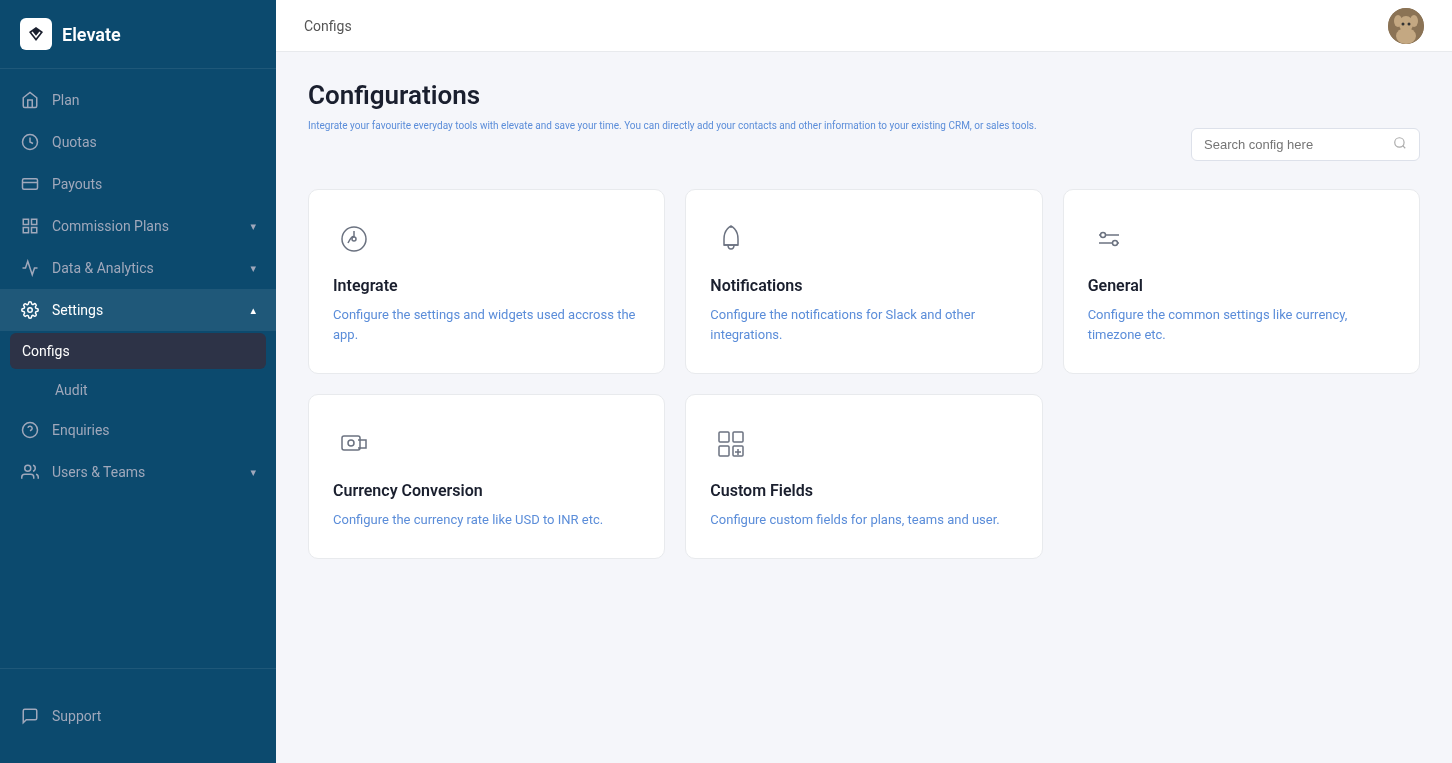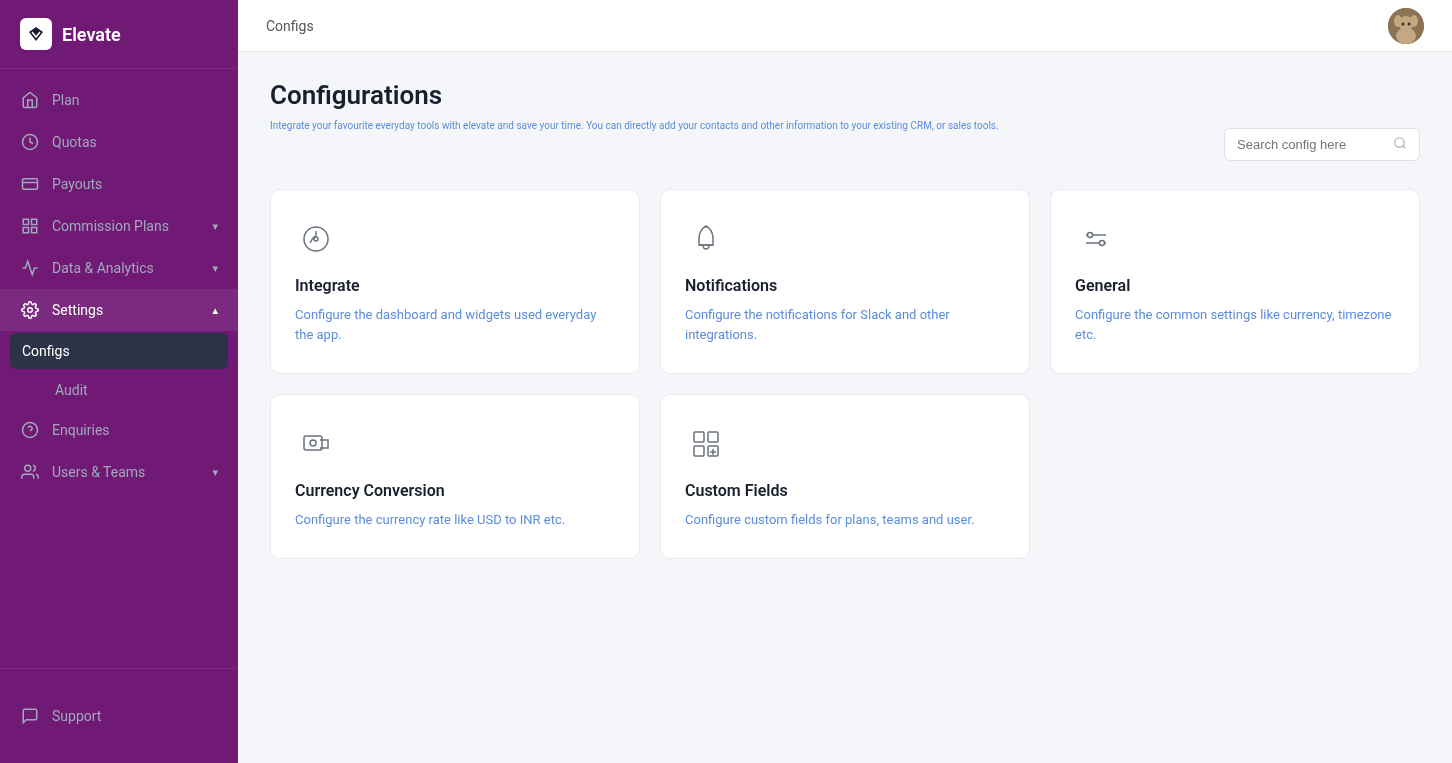--- a/index.html
+++ b/index.html
@@ -1,21 +1,21 @@
 <!DOCTYPE html>
 <html><head>
   <meta charset="utf-8">
   <style>
     * { box-sizing: border-box; margin: 0; padding: 0; }
     body { font-family: -apple-system, BlinkMacSystemFont, 'Segoe UI', Roboto, sans-serif; display: flex; height: 763px; width: 1452px; overflow: hidden; background: #f5f6fa; }
 
     
     .sidebar {
-      width: 238px;
-      background: #701a75;
+      width: 276px;
+      background: #0c4a6e;
       color: #fff;
       display: flex;
       flex-direction: column;
       height: 100%;
       flex-shrink: 0;
     }
     .sidebar-logo {
       display: flex;
       align-items: center;
       gap: 10px;
@@ -93,21 +93,21 @@
       margin-bottom: 28px;
     }
     .search-box {
       display: flex;
       align-items: center;
       border: 1px solid #dde1ea;
       border-radius: 6px;
       padding: 7px 12px;
       background: #fff;
       gap: 8px;
-      width: 196px;
+      width: 229px;
       flex-shrink: 0;
     }
     .search-box input {
       border: none; outline: none;
       font-size: 13px; color: #999;
       width: 100%;
       background: transparent;
     }
     .search-icon-el { color: #aaa; font-size: 14px; }
 
@@ -312,21 +312,21 @@
       <div class="config-card">
         <div class="card-icon">
           <svg width="32" height="32" viewBox="0 0 32 32" fill="none" stroke="#6b7280" stroke-width="1.5">
             <circle cx="16" cy="16" r="12"></circle>
             <circle cx="16" cy="16" r="2"></circle>
             <line x1="16" y1="14" x2="16" y2="8"></line>
             <path d="M10 20 Q14 12 16 14" stroke="#6b7280" fill="none"></path>
           </svg>
         </div>
         <div class="card-title">Integrate</div>
-        <div class="card-desc">Configure the dashboard and widgets used everyday the app.</div>
+        <div class="card-desc">Configure the settings and widgets used accross the app.</div>
       </div>
 
       <div class="config-card">
         <div class="card-icon">
           <svg width="30" height="32" viewBox="0 0 30 32" fill="none" stroke="#6b7280" stroke-width="1.5">
             <path d="M15 3 C15 3 8 6 8 16 L8 22 L22 22 L22 16 C22 6 15 3 15 3z"></path>
             <line x1="8" y1="22" x2="22" y2="22"></line>
             <path d="M12 22 Q12 26 15 26 Q18 26 18 22"></path>
             <line x1="15" y1="3" x2="15" y2="5"></line>
             <path d="M11 25 Q11 28 15 28 Q19 28 19 25" stroke="none"></path>

